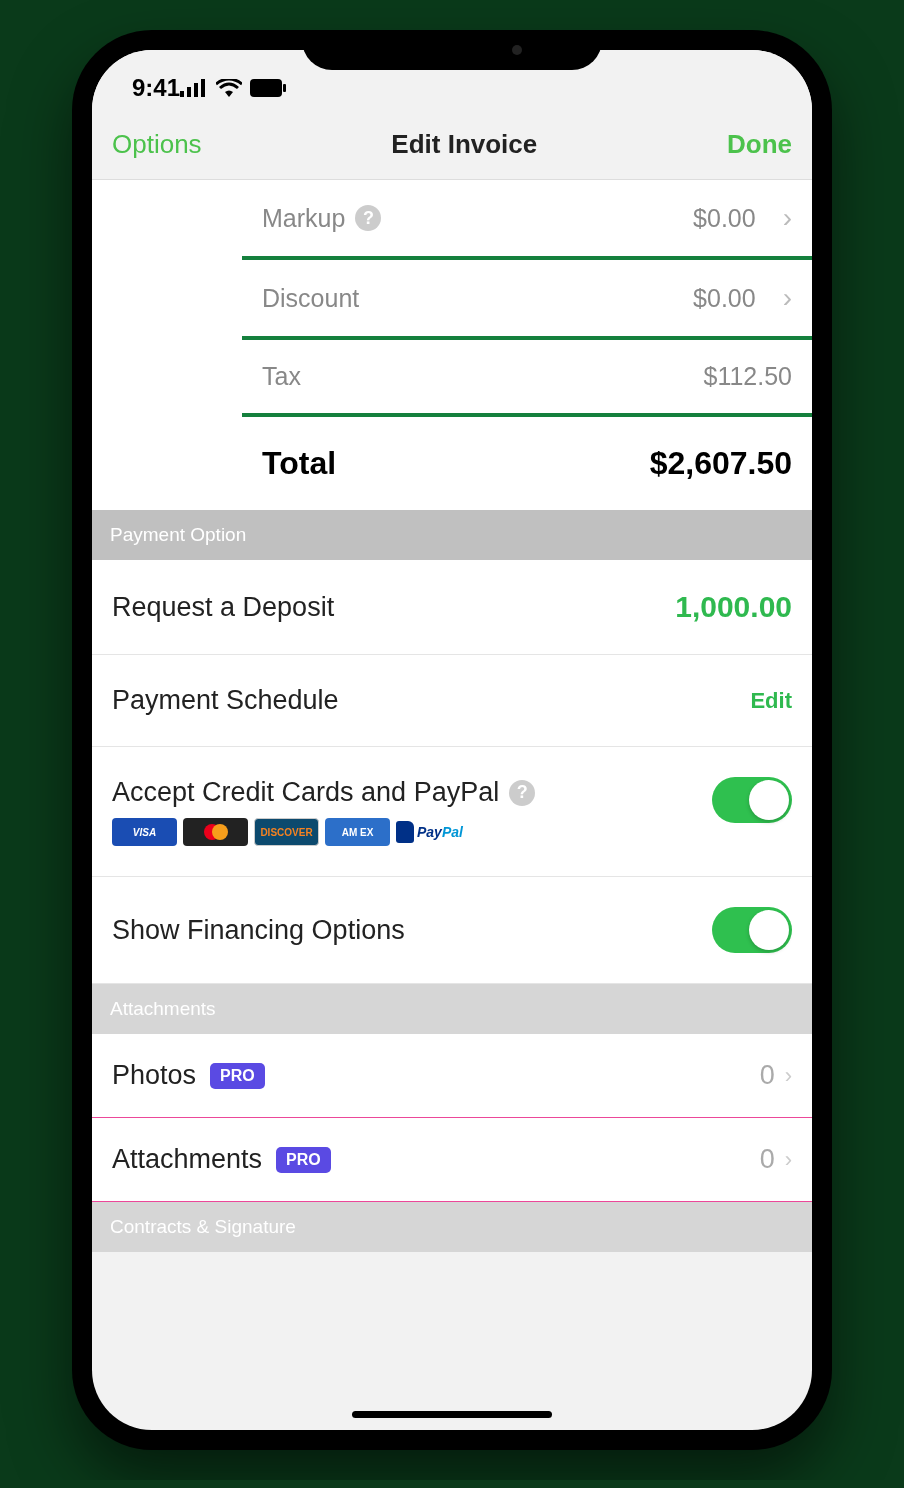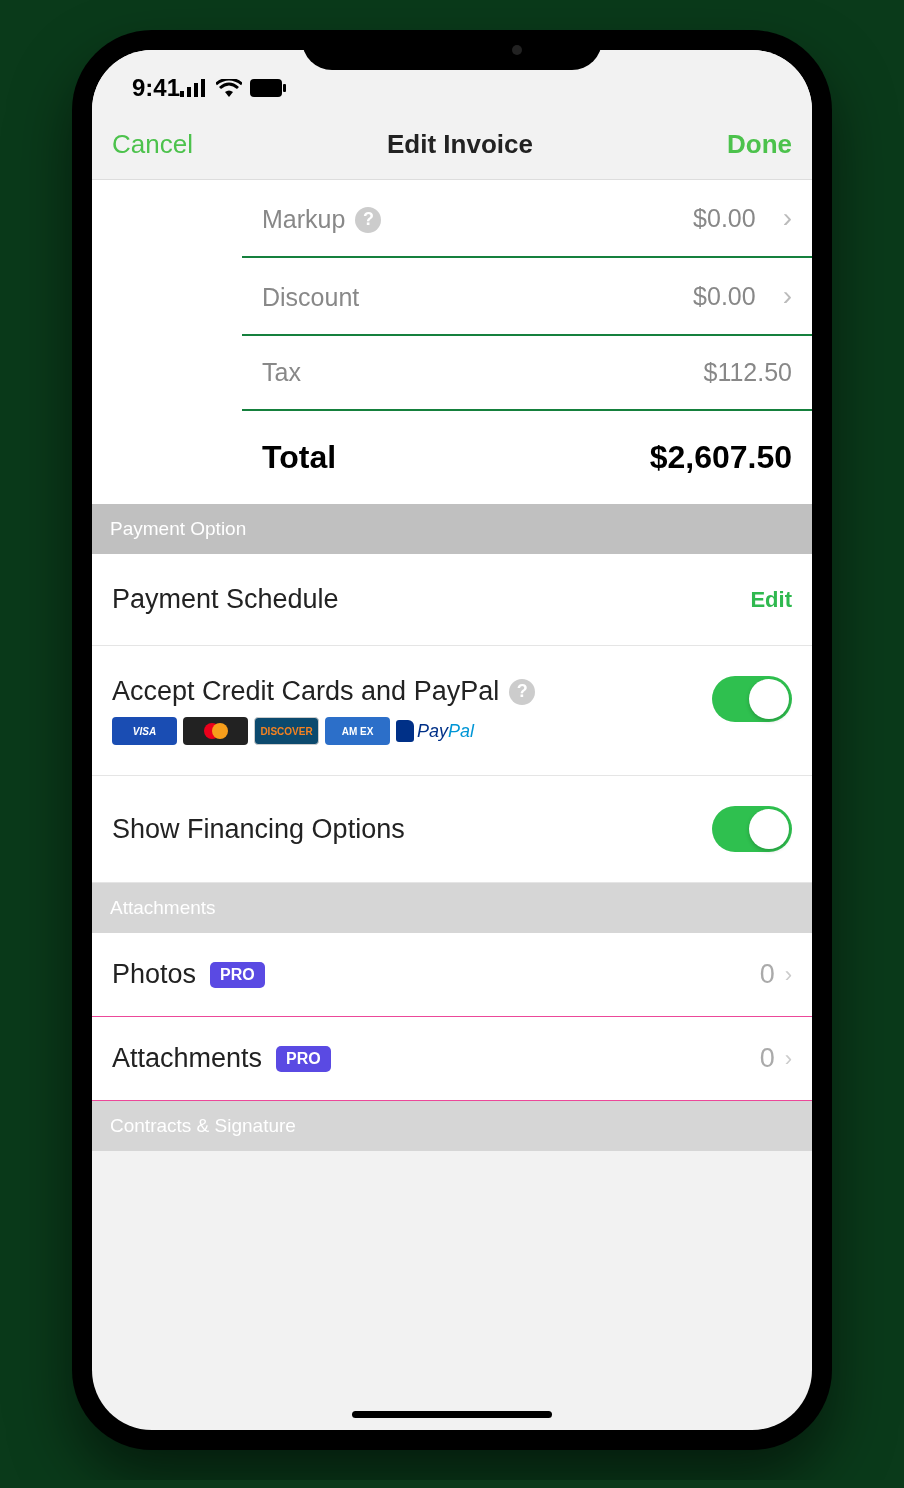--- a/index.html
+++ b/index.html
@@ -65,23 +65,23 @@
     background: #f2f2f2;
     border-bottom: 1px solid #ddd;
   }
   .nav-btn { color: #4cc24c; font-size: 26px; }
   .nav-title { font-size: 26px; font-weight: 600; color: #222; }
   .nav-done { font-weight: 700; }
   .content { background: #fff; }
   .row {
     display: flex;
     justify-content: space-between;
-    align-items: flex-end;
+    align-items: center;
     padding: 22px 20px;
-    border-bottom: 2px solid #15803d;
+    border-bottom: 4px solid #15803d;
     margin-left: 150px;
   }
   .row-label { color: #888; font-size: 25px; display:flex; align-items:center; gap:10px;}
   .row-value { color: #888; font-size: 25px; display:flex; align-items:center; gap:27px;}
   .chevron { color: #bbb; font-size: 28px; }
   .total-row { padding: 28px 20px; display:flex; justify-content:space-between; margin-left:150px;}
   .total-label { font-weight: 800; font-size: 32px; }
   .total-value { font-weight: 800; font-size: 32px; }
   .section-header {
     background: #c0c0c0;
@@ -111,21 +111,21 @@
   .card {
     width:65px; height:28px; border-radius:4px; display:flex; align-items:center; justify-content:center;
     font-size:10px; font-weight:700; color:#fff;
   }
   .visa{ background:#1a4db3; font-style:italic; }
   .mc{ background:#222; }
   .mc-dot1{width:16px;height:16px;background:#eb001b;border-radius:50%;display:inline-block;}
   .mc-dot2{width:16px;height:16px;background:#f79e1b;border-radius:50%;display:inline-block;margin-left:-8px;}
   .disc{ background:#0c4a6e; border:1px solid #ccc; color:#f58220; font-size:10px;}
   .amex{ background:#2c6fc9; font-size:10px;}
-  .paypal{ color:#003087; font-weight:400; font-size:18px; font-style:italic;}
+  .paypal{ color:#003087; font-weight:700; font-size:14px; font-style:italic;}
   .paypal .pal{ color:#0096d6; }
   .pp-icon{width:18px;height:22px;background:#003087;border-radius:3px 6px 3px 3px;display:inline-block;margin-right:3px;}
   .help-icon{
     width:26px;height:26px;border-radius:50%;background:#ccc;color:#fff;
     display:inline-flex;align-items:center;justify-content:center;font-weight:700;font-size:18px;
   }
   .attach-row{
     display:flex; justify-content:space-between; align-items:center;
     padding: 26px 20px; border-bottom:1px solid #ec4899; background:#fff;
   }
@@ -164,21 +164,21 @@
             <path d="M0 5 Q13 -5 26 5" stroke="#000" stroke-width="3" fill="none"></path>
           </svg>
         <svg width="36" height="18" viewBox="0 0 36 18">
             <rect x="0" y="0" width="32" height="18" rx="4" fill="#000"></rect>
             <rect x="33" y="5" width="3" height="8" rx="1" fill="#000"></rect>
           </svg>
       </div>
     </div>
 
     <div class="nav-bar">
-      <div class="nav-btn">Cancel</div>
+      <div class="nav-btn">Options</div>
       <div class="nav-title">Edit Invoice</div>
       <div class="nav-btn nav-done">Done</div>
     </div>
 
     <div class="content">
       <div class="row">
         <div class="row-label">
           <span>Markup</span>
           <span class="help-icon">?</span>
         </div>
@@ -199,20 +199,24 @@
         <div class="row-value">$112.50</div>
       </div>
       <div class="total-row">
         <div class="total-label">Total</div>
         <div class="total-value">$2,607.50</div>
       </div>
     </div>
 
     <div class="section-header">Payment Option</div>
 
+    <div class="big-row">
+      <div class="big-label">Request a Deposit</div>
+      <div class="green-val">1,000.00</div>
+    </div>
 
     <div class="big-row">
       <div class="big-label">Payment Schedule</div>
       <div class="green-edit">Edit</div>
     </div>
 
     <div class="big-row" style="align-items:flex-start;">
       <div>
         <div style="display:flex;align-items:center;gap:10px;">
           <span class="big-label">Accept Credit Cards and PayPal</span>

